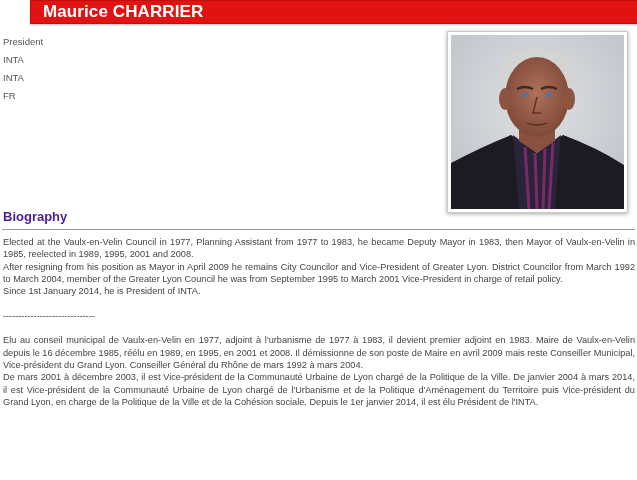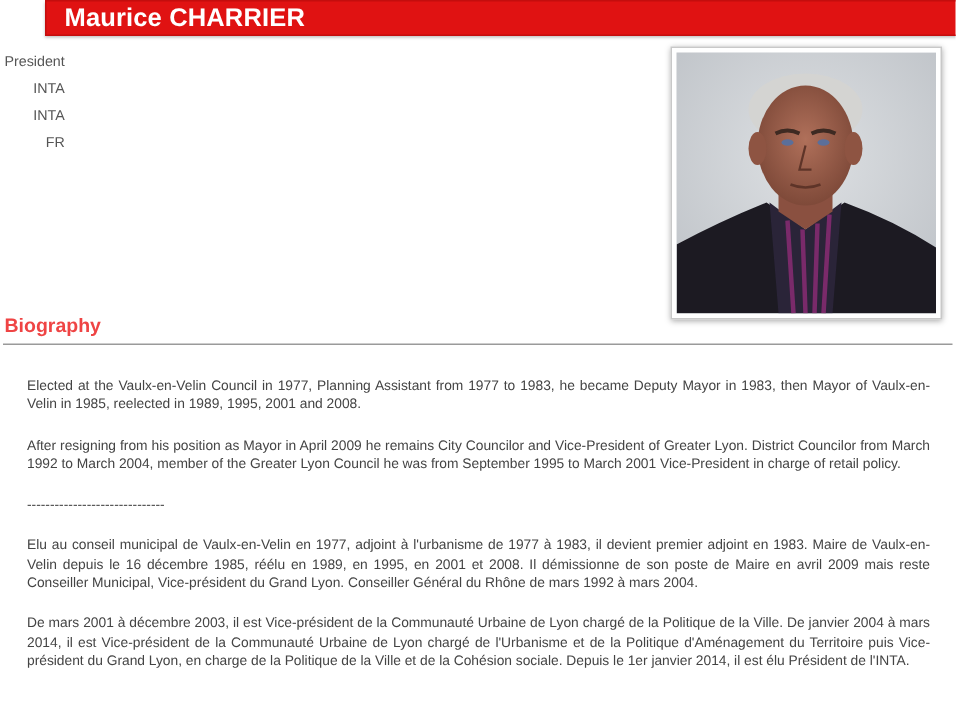--- a/index.html
+++ b/index.html
@@ -13,47 +13,47 @@
       box-shadow: 0 1px 2px rgba(0,0,0,0.25);
       margin-left: 28px;
     }
     .title-text {
       position: absolute; left: 12px; top: 1px;
       font-family: "Liberation Sans", sans-serif; font-weight: bold;
       font-size: 17px; color: #ffffff; letter-spacing: 0.1px; line-height: 20px;
     }
     .info-list { position: absolute; left: 3px; top: 36px; }
     .info-item {
-      font-size: 9.5px; color: #555555; height: 18px; line-height: 12px; text-align: right;
+      font-size: 9.5px; color: #555555; height: 18px; line-height: 12px;
     }
     .photo-frame {
       position: absolute; left: 447px; top: 31px; width: 179px; height: 180px;
       background: #ffffff; border: 1px solid #c8c8c8;
       box-shadow: 0 1px 4px rgba(0,0,0,0.35);
     }
     .photo {
       position: absolute; left: 3px; top: 3px; width: 173px; height: 174px;
       overflow: hidden;
       background: linear-gradient(135deg, #c9ccd1 0%, #d9dcdf 45%, #c4c8cd 100%);
     }
     .photo svg { display: block; }
     .bio-heading {
       position: absolute; left: 3px; top: 209px;
-      font-size: 13px; font-weight: bold; color: #ef4444;
+      font-size: 13px; font-weight: bold; color: #4c1d95;
     }
     .bio-divider {
       position: absolute; left: 2px; top: 229px; width: 633px; height: 0;
       border-top: 1px solid #9a9a9a;
     }
     .bio-body {
       position: absolute; left: 3px; top: 236px; width: 632px;
       font-size: 9.2px; line-height: 12.3px; color: #444444;
       text-align: justify;
     }
-    .bio-body p { margin: 15px; }
+    .bio-body p { margin: 0; }
     .bio-sep { margin-top: 12.3px !important; margin-bottom: 12.3px !important; }
     .bio-fr { }
   </style>
 </head>
 <body>
 
 <div class="title-bar">
   <span class="title-text">Maurice CHARRIER</span>
 </div>
 
@@ -102,16 +102,17 @@
     </svg>
   </div>
 </div>
 
 <div class="bio-heading">Biography</div>
 <div class="bio-divider"></div>
 
 <div class="bio-body">
   <p>Elected at the Vaulx-en-Velin Council in 1977, Planning Assistant from 1977 to 1983, he became Deputy Mayor in 1983, then Mayor of Vaulx-en-Velin in 1985, reelected in 1989, 1995, 2001 and 2008.</p>
   <p>After resigning from his position as Mayor in April 2009 he remains City Councilor and Vice-President of Greater Lyon. District Councilor from March 1992 to March 2004, member of the Greater Lyon Council he was from September 1995 to March 2001 Vice-President in charge of retail policy.</p>
+  <p>Since 1st January 2014, he is President of INTA.</p>
   <p class="bio-sep">------------------------------</p>
   <p class="bio-fr">Elu au conseil municipal de Vaulx-en-Velin en 1977, adjoint à l'urbanisme de 1977 à 1983, il devient premier adjoint en 1983. Maire de Vaulx-en-Velin depuis le 16 décembre 1985, réélu en 1989, en 1995, en 2001 et 2008. Il démissionne de son poste de Maire en avril 2009 mais reste Conseiller Municipal, Vice-président du Grand Lyon. Conseiller Général du Rhône de mars 1992 à mars 2004.</p>
   <p class="bio-fr">De mars 2001 à décembre 2003, il est Vice-président de la Communauté Urbaine de Lyon chargé de la Politique de la Ville. De janvier 2004 à mars 2014, il est Vice-président de la Communauté Urbaine de Lyon chargé de l'Urbanisme et de la Politique d'Aménagement du Territoire puis Vice-président du Grand Lyon, en charge de la Politique de la Ville et de la Cohésion sociale. Depuis le 1er janvier 2014, il est élu Président de l'INTA.</p>
 </div>
 
 </body></html>

